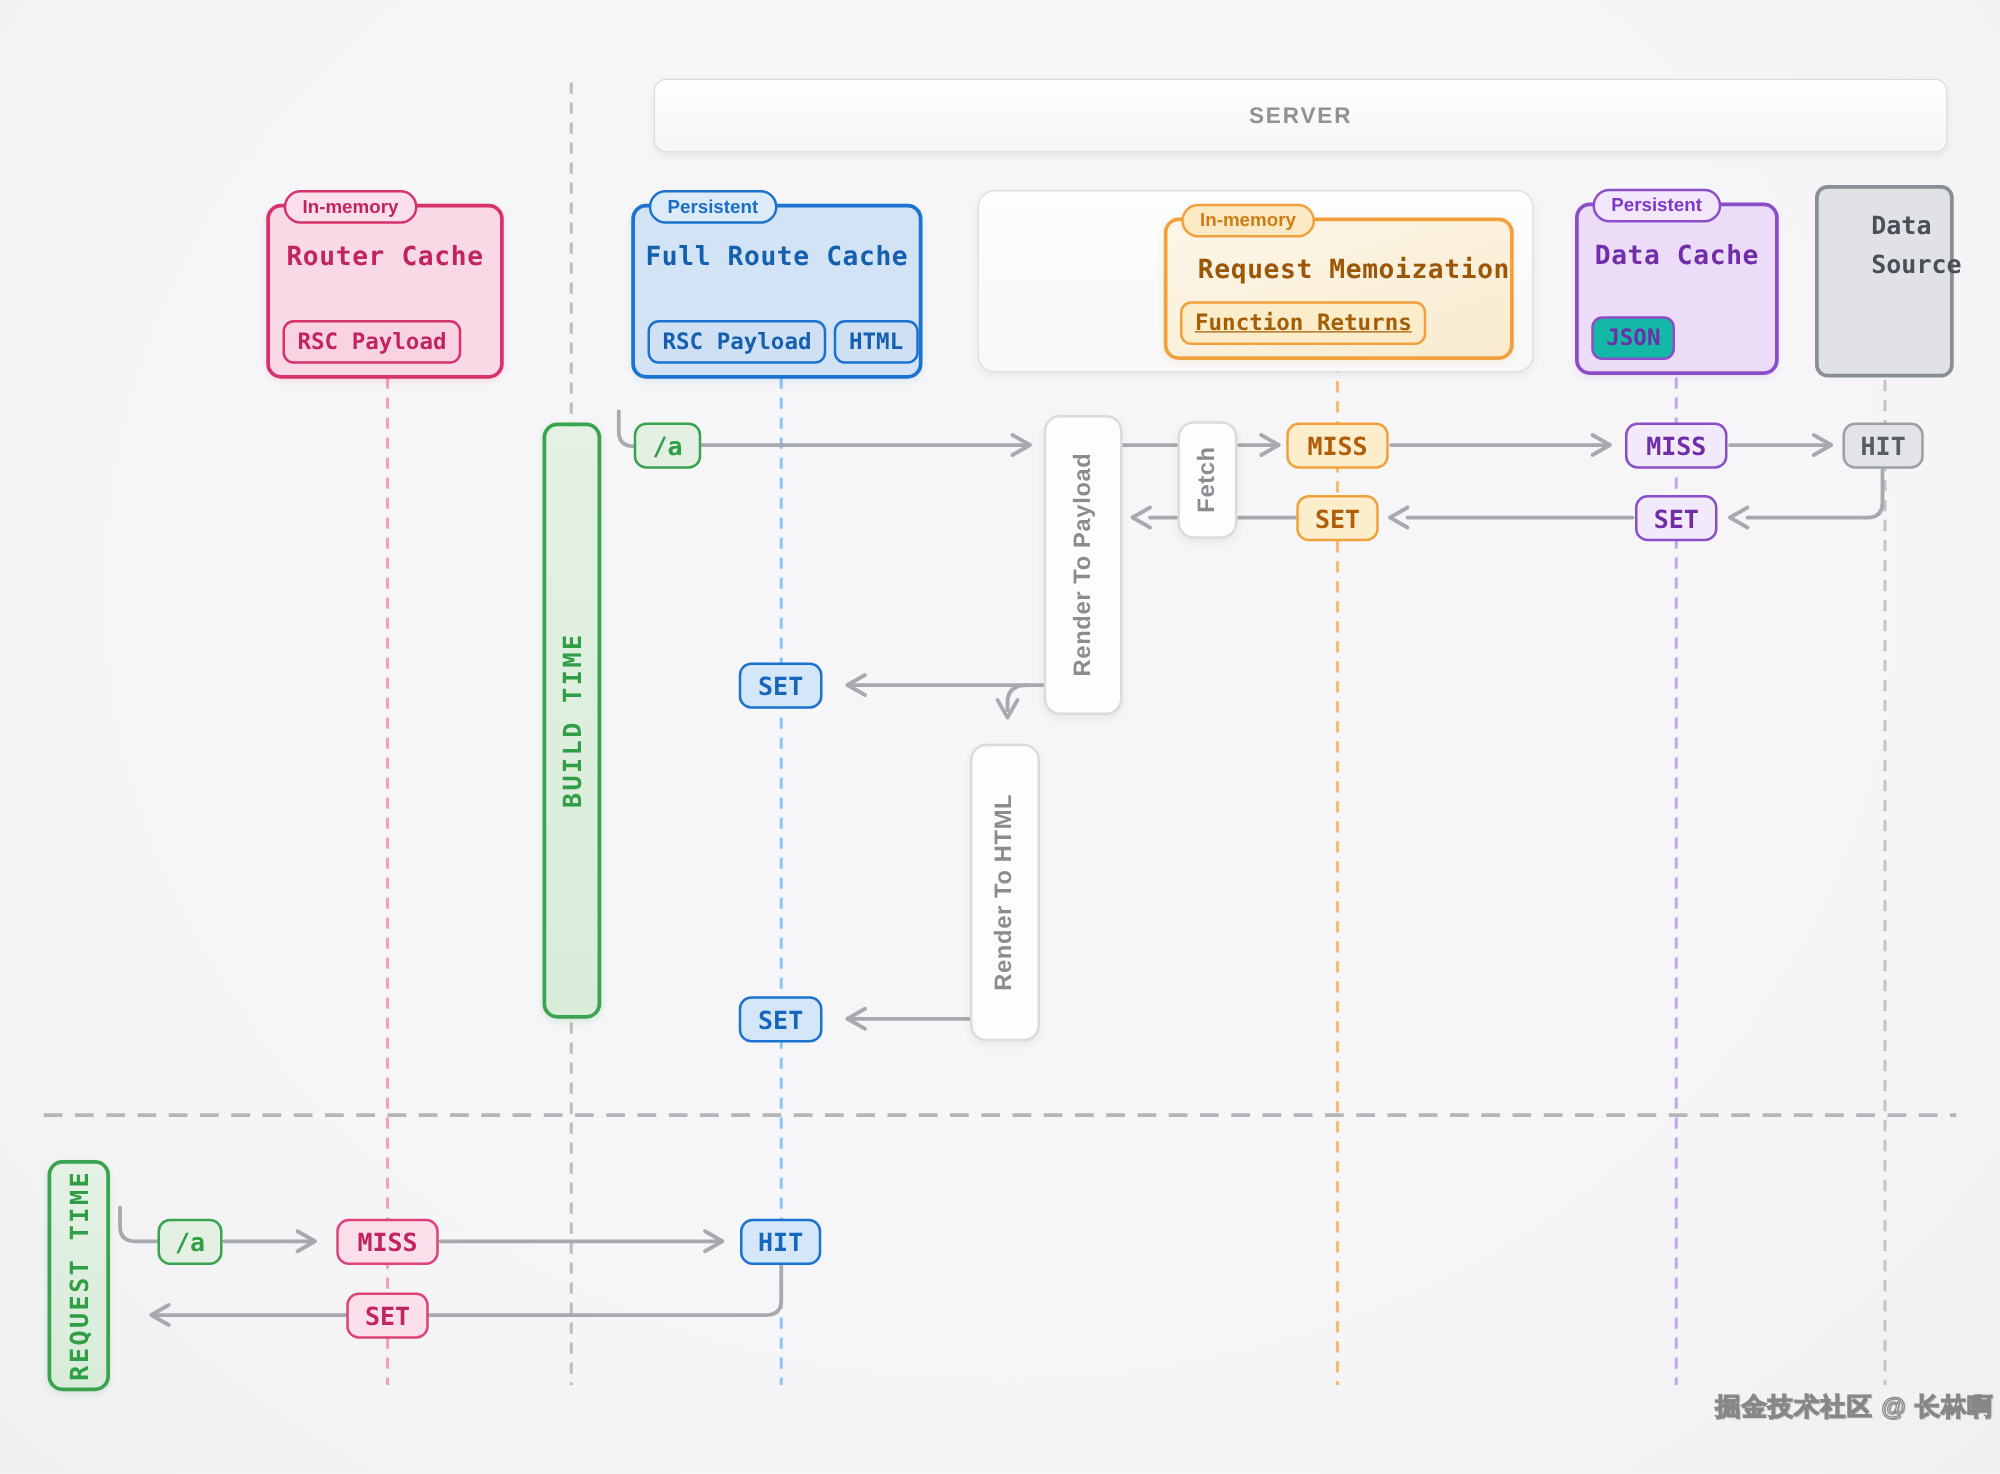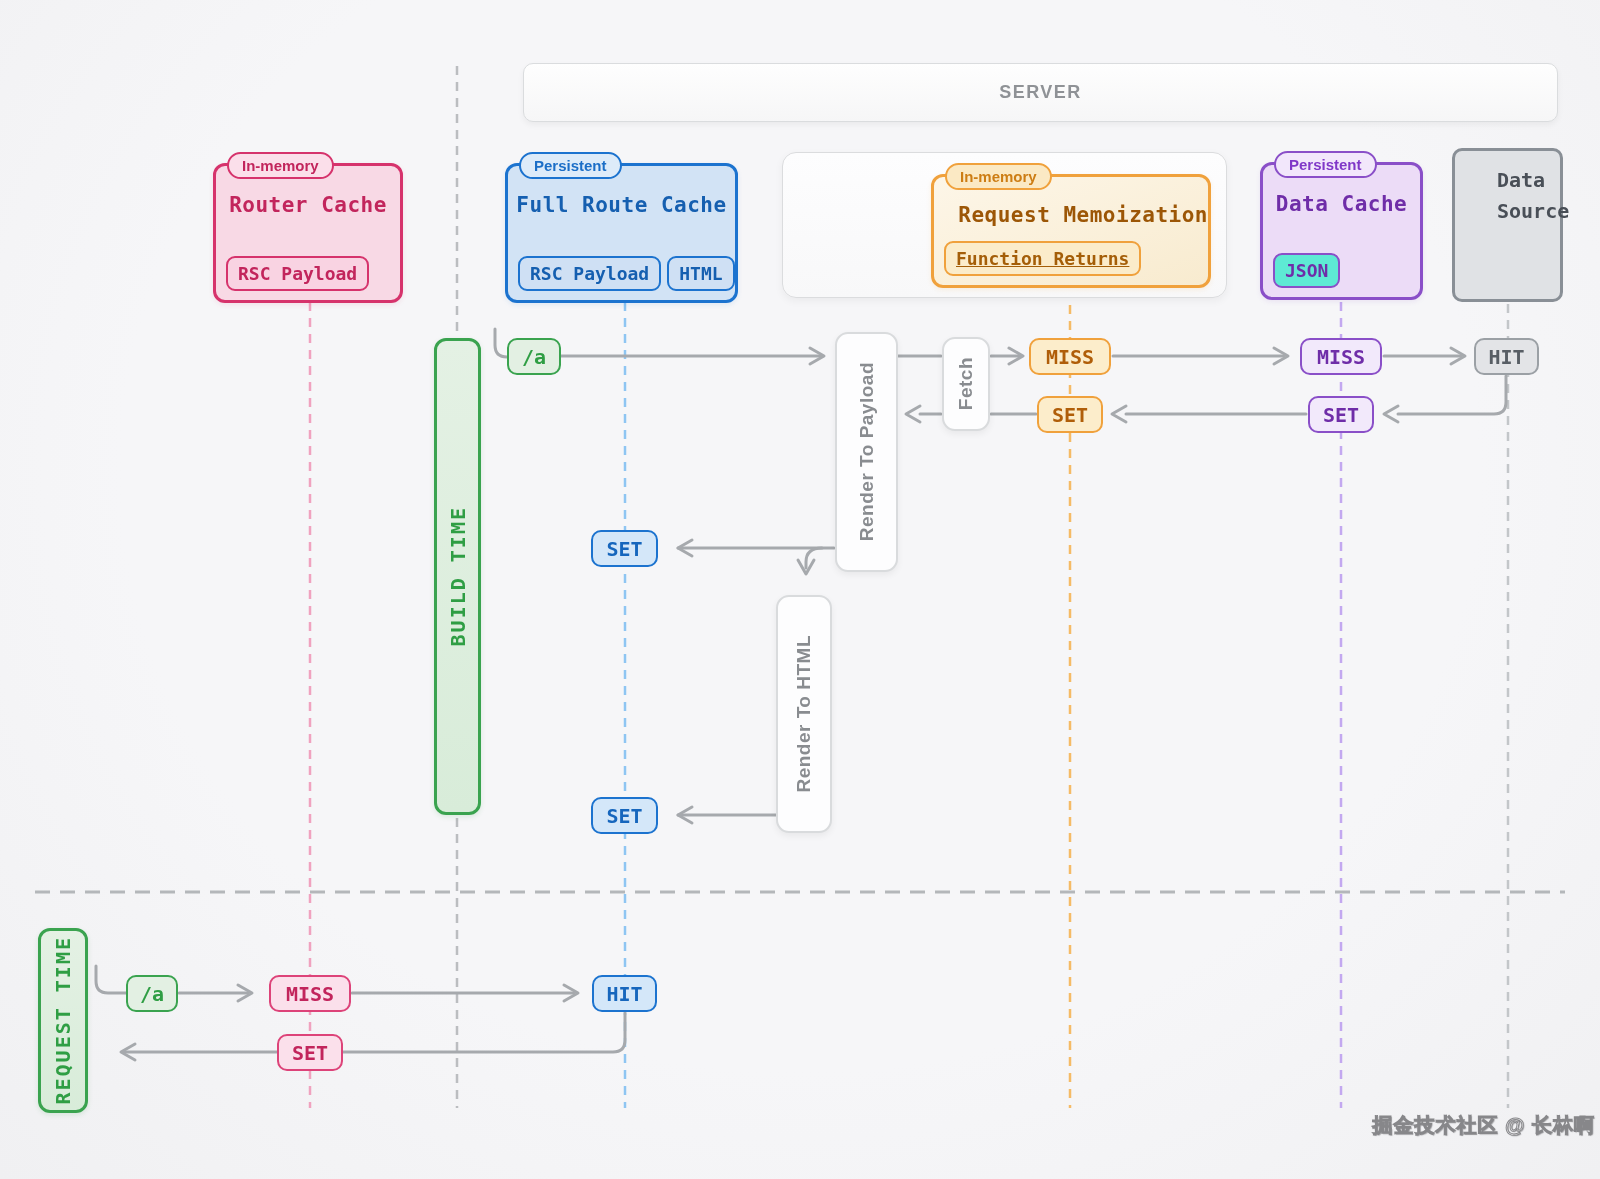--- a/index.html
+++ b/index.html
@@ -51,21 +51,21 @@
   .blue-chip  { background:#cfe0f4; border:2.5px solid #1c73cf; color:#155fb0; }
   
   .orange-box   { background:linear-gradient(160deg,#fdf6e8,#f8ebcf); border:3px solid #f0a13c; box-shadow:0 2px 5px rgba(240,161,60,.12); }
   .orange-badge { background:#fbe9c4; border:2.5px solid #f0a13c; color:#cd7d14; }
   .orange-text  { color:#9c5606; }
   .orange-chip  { background:#fbecca; border:2.5px solid #f0a13c; color:#a45e08;text-decoration:underline; }
   
   .purple-box   { background:#ecdcf7; border:3px solid #8a4fc8; box-shadow:0 2px 5px rgba(138,79,200,.10); }
   .purple-badge { background:#f2e7fb; border:2.5px solid #8a4fc8; color:#8038c8; }
   .purple-text  { color:#6f2da8; }
-  .purple-chip  { background:#5eead4; border:2.5px solid #8a4fc8; color:#6f2da8; }
+  .purple-chip  { background:#14b8a6; border:2.5px solid #8a4fc8; color:#6f2da8; }
   
   .gray-box { background:#e0e2e5; border:3px solid #898f96; border-radius:10px; }
   .gray-box .src-label {
     padding:14px 0 0 14px; font-family:"DejaVu Sans Mono", monospace;
     font-weight:bold; font-size:20px; color:#494f57; line-height:1.55;
   }
   
   .rendering {
     position:absolute; left:782px; top:152px; width:445px; height:146px;
     background:linear-gradient(180deg,#fdfdfe,#f8f8f9);

